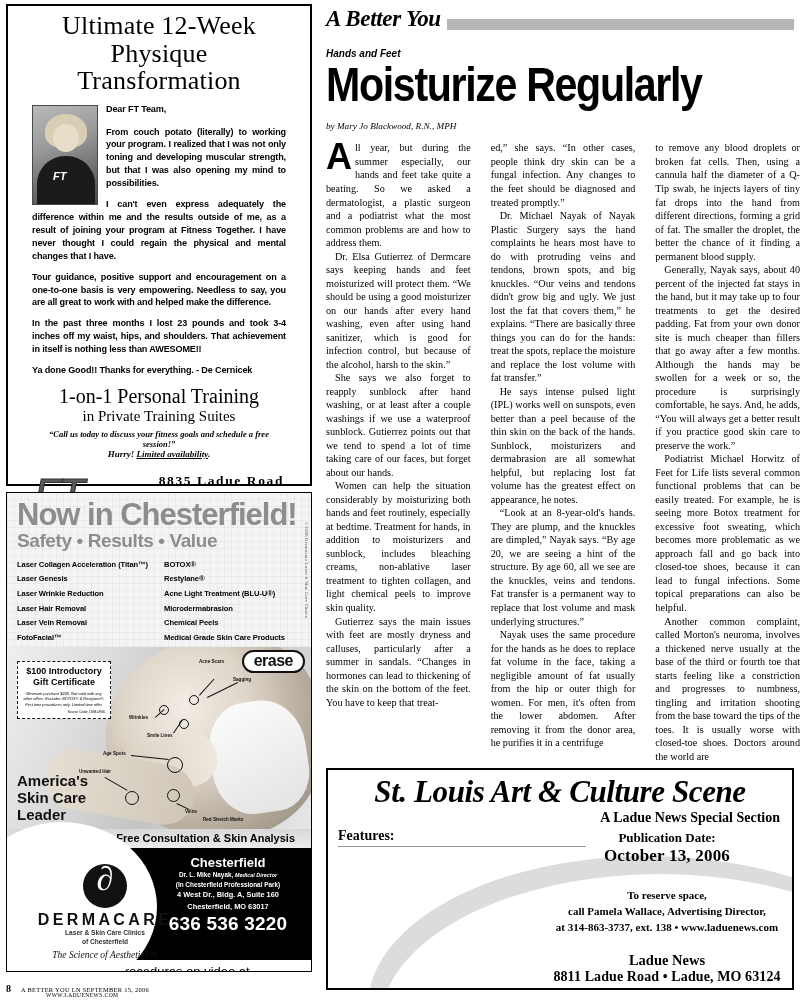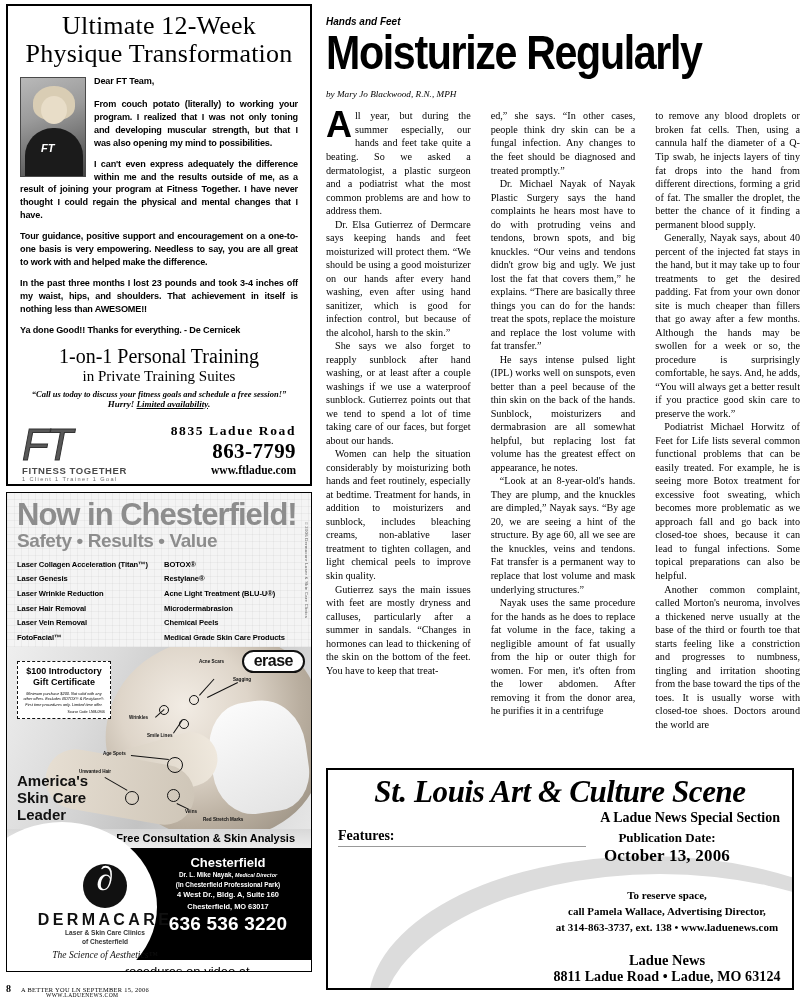--- a/index.html
+++ b/index.html
@@ -10,21 +10,21 @@
     overflow: hidden;
   }
   .page { position: relative; width: 800px; height: 1000px; background:#fff; }
 
   
   .left-rail { position:absolute; left:0; top:0; width:318px; height:1000px; }
 
   
   .ft-ad {
     position:absolute; left:6px; top:4px; width:306px; height:482px;
-    border:2px solid #000; background:#fff; padding:6px 12px;
+    border:2px solid #000; background:#fff; padding:6px 24px;
   }
   .ft-head {
     text-align:center; font-family:"Liberation Serif", serif;
     font-size:26px; line-height:1.06; letter-spacing:.2px;
   }
   .ft-head .l2 { display:block; }
   .ft-body { margin-top:8px; }
   .ft-photo {
     float:left; width:66px; height:100px; margin:2px 8px 4px 0;
     background: linear-gradient(160deg,#b9b9b9 0%,#9a9a9a 38%,#6e6e6e 70%,#454545 100%);
@@ -371,20 +371,24 @@
     </div>
 
     <div class="page-foot">
       <span class="num">8</span>
       <span class="txt">A BETTER YOU   LN   SEPTEMBER 15, 2006</span>
     </div>
   </div>
 
   <div class="main">
 
+    <div class="section-bar">
+      <div class="grey"></div>
+      <div class="name">A Better You</div>
+    </div>
 
     <div class="kicker">Hands and Feet</div>
     <div class="headline">Moisturize Regularly</div>
     <div class="byline">by Mary Jo Blackwood, R.N., MPH</div>
 
     <div class="cols">
       <div class="col">
         <p class="drop noind">All year, but during the summer especially, our hands and feet take quite a beating. So we asked a dermatologist, a plastic surgeon and a podiatrist what the most common problems are and how to address them.</p>
         <p>Dr. Elsa Gutierrez of Dermcare says keeping hands and feet moisturized will protect them. “We should be using a good moisturizer on our hands after every hand washing, even after using hand sanitizer, which is good for infection control, but because of the alcohol, harsh to the skin.”</p>
         <p>She says we also forget to reapply sunblock after hand washing, or at least after a couple washings if we use a waterproof sunblock. Gutierrez points out that we tend to spend a lot of time taking care of our faces, but forget about our hands.</p>

